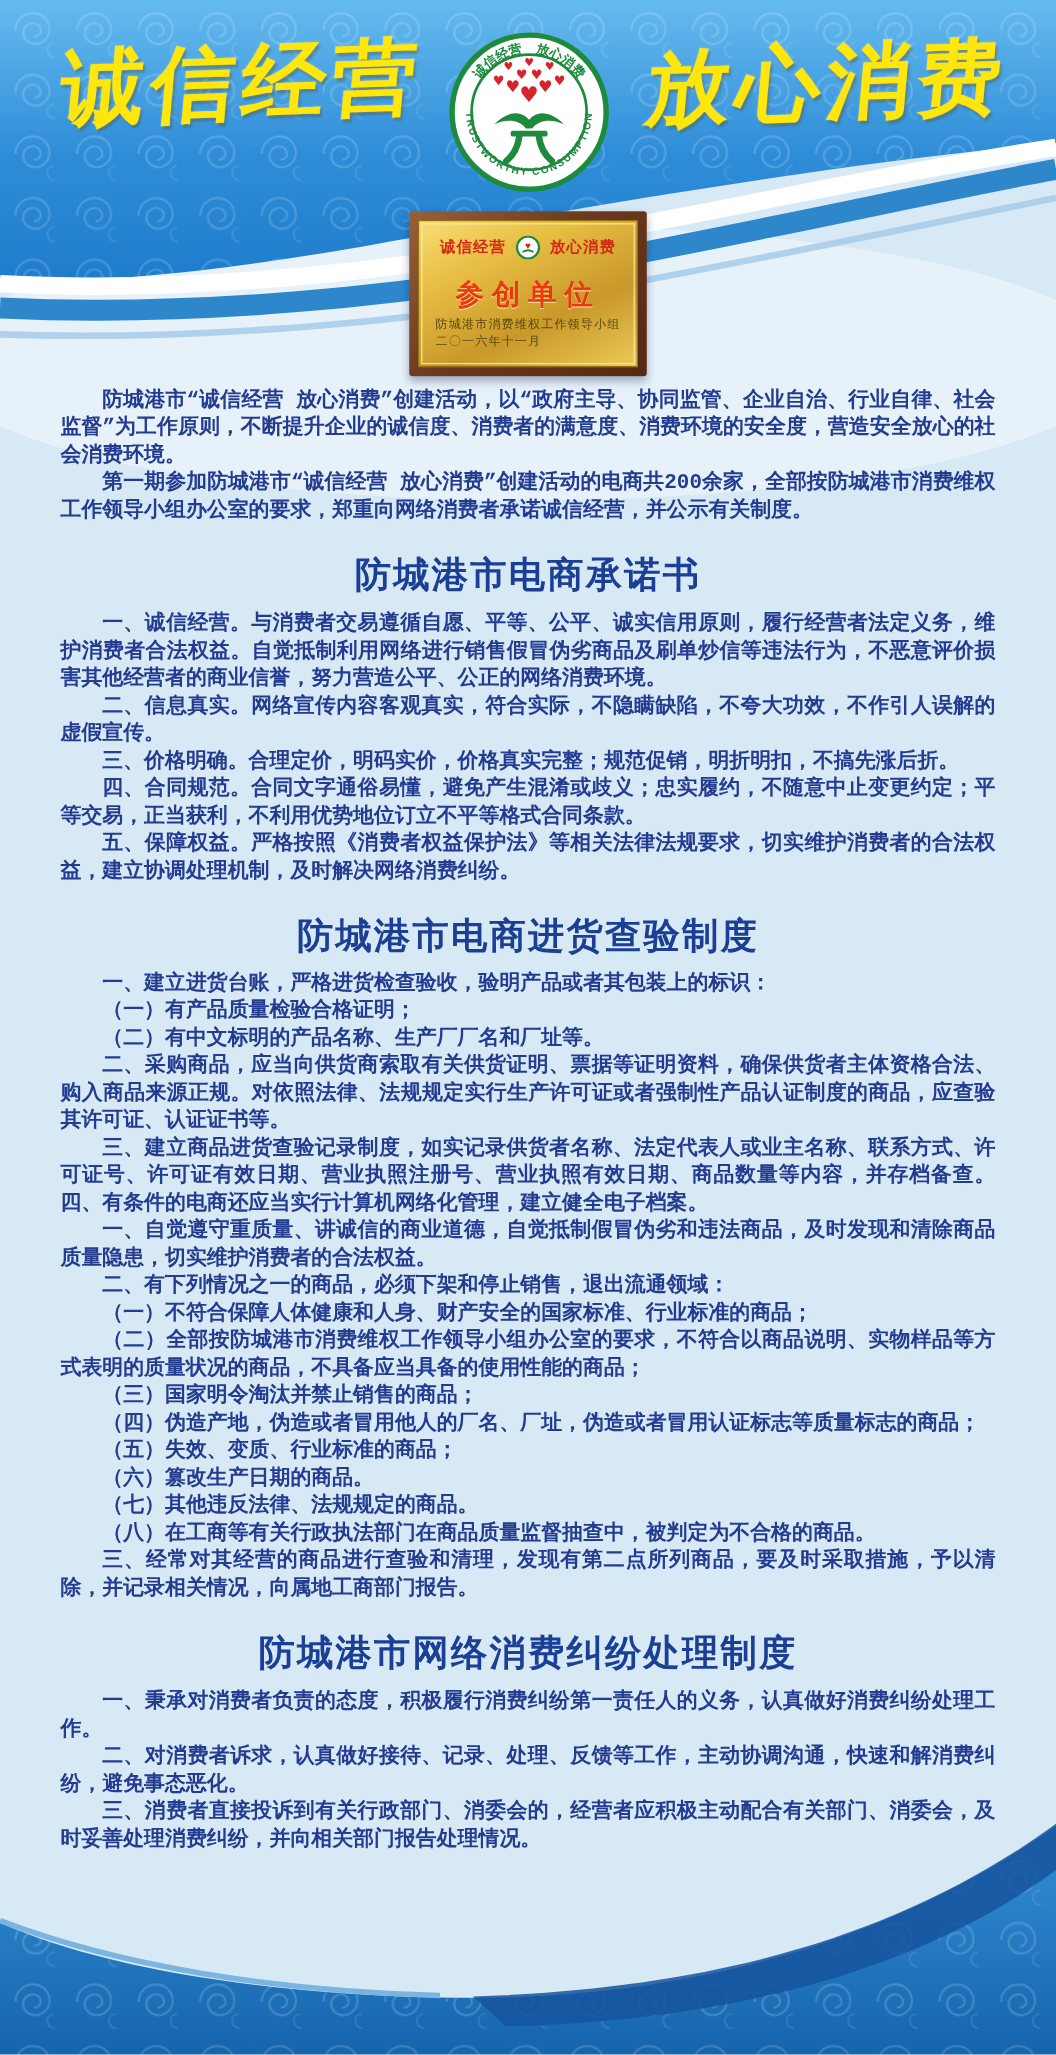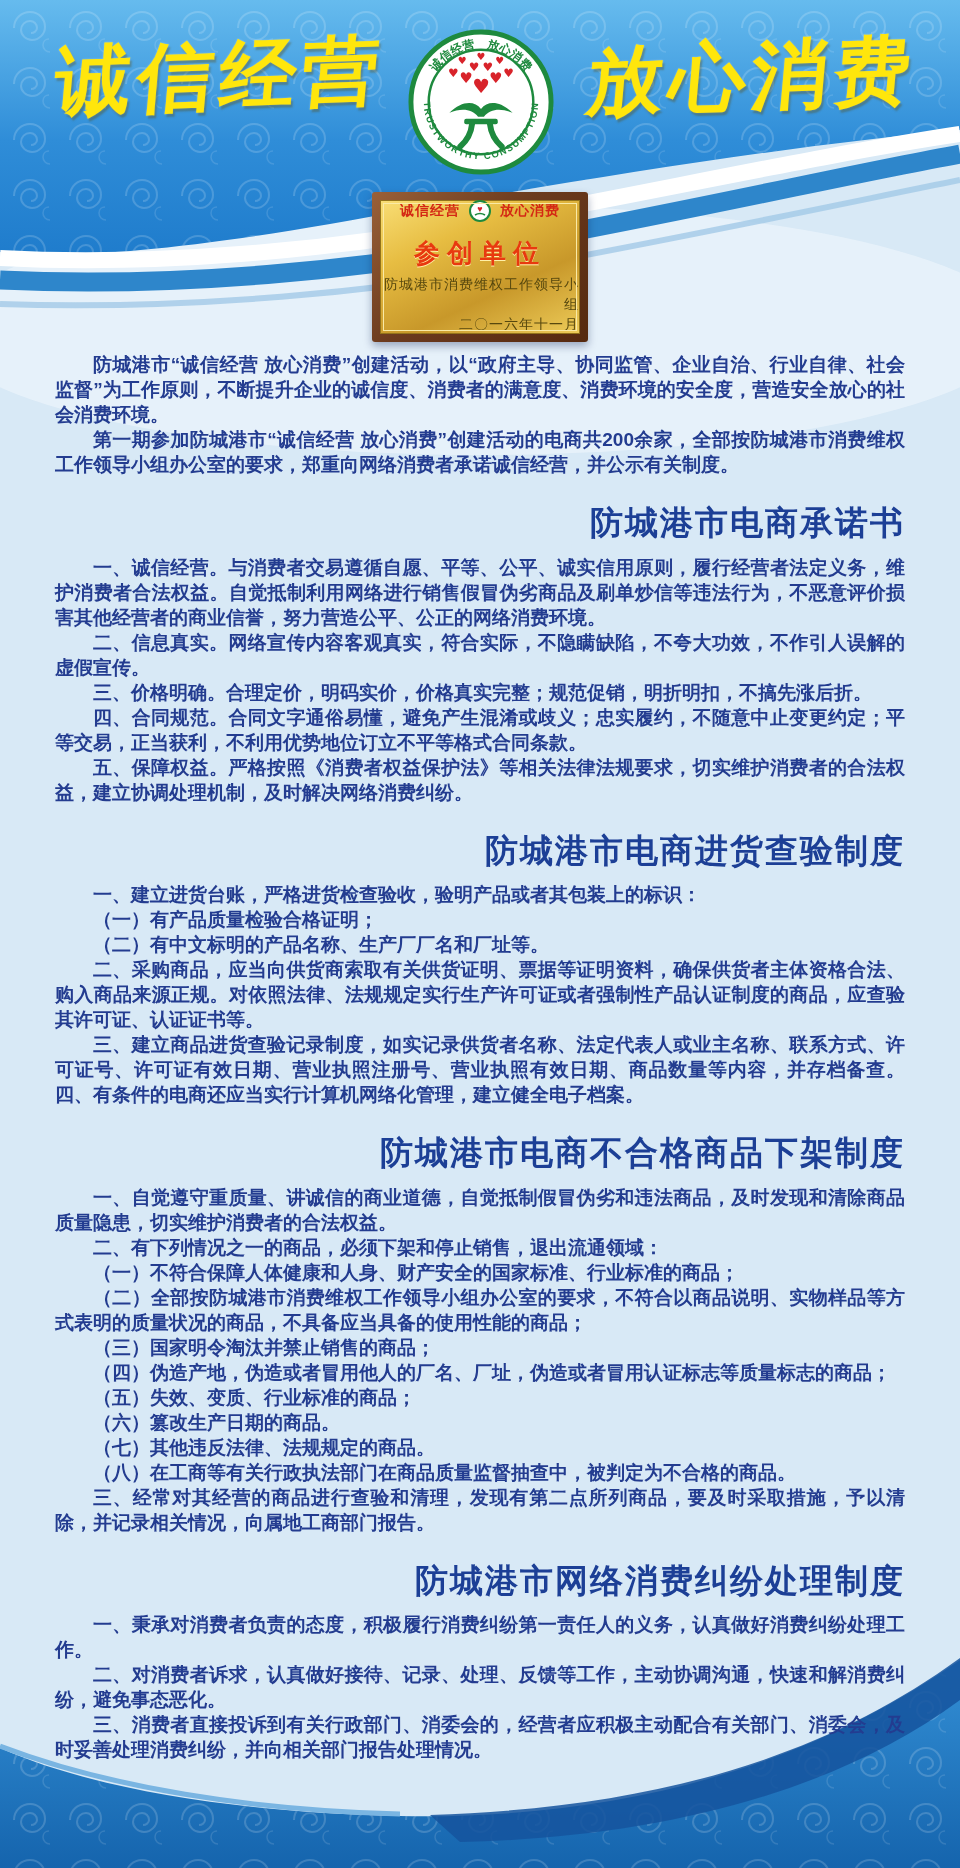--- a/index.html
+++ b/index.html
@@ -31,30 +31,30 @@
   .plaque-inner{
     box-sizing:border-box;width:100%;height:100%;
     background:linear-gradient(155deg,#f8dd74 0%,#e7bd42 30%,#c8982a 65%,#ecca58 100%);
     border:1px solid #93731a;outline:1px solid #f9eaa6;outline-offset:-4px;
     display:flex;flex-direction:column;align-items:center;justify-content:center;gap:3px;
   }
   .plaque-row{display:flex;align-items:center;gap:9px;}
   .plaque-slogan{color:#d42814;font-weight:bold;font-size:14px;letter-spacing:1px;}
   .plaque-main{color:#e8390f;font-weight:bold;font-size:26px;letter-spacing:7px;
     text-shadow:0 1px 0 #fff0a8;margin-top:11px;}
-  .plaque-sub{font-size:14px;color:#57480e;line-height:1.45;text-align:right;letter-spacing:1px;}
+  .plaque-sub{font-size:11px;color:#57480e;line-height:1.45;text-align:left;letter-spacing:1px;}
   
   .content{
     position:absolute;left:0;right:0;top:352px;z-index:2;
     padding:0 55px;color:#233c90;font-size:19px;line-height:25px;
     font-weight:bold;text-align:justify;
   }
-  .content p{margin:0;text-indent:2em;}
+  .content p{margin:0;text-indent:2em;font-family:Liberation Mono, monospace;}
   .content h2{
-    margin:26px 0 12px;text-align:right;text-indent:0;
+    margin:26px 0 12px;text-align:center;text-indent:0;
     font-size:33px;line-height:1.2;color:#1c3f96;letter-spacing:2px;font-weight:bold;
   }
 </style>
 </head>
 <body>
 
 <div class="poster">
 
   <svg class="bg" viewBox="0 0 960 1868">
     <defs>
@@ -155,21 +155,20 @@
     <p>四、合同规范。合同文字通俗易懂，避免产生混淆或歧义；忠实履约，不随意中止变更约定；平等交易，正当获利，不利用优势地位订立不平等格式合同条款。</p>
     <p>五、保障权益。严格按照《消费者权益保护法》等相关法律法规要求，切实维护消费者的合法权益，建立协调处理机制，及时解决网络消费纠纷。</p>
 
     <h2>防城港市电商进货查验制度</h2>
     <p>一、建立进货台账，严格进货检查验收，验明产品或者其包装上的标识：</p>
     <p>（一）有产品质量检验合格证明；</p>
     <p>（二）有中文标明的产品名称、生产厂厂名和厂址等。</p>
     <p>二、采购商品，应当向供货商索取有关供货证明、票据等证明资料，确保供货者主体资格合法、购入商品来源正规。对依照法律、法规规定实行生产许可证或者强制性产品认证制度的商品，应查验其许可证、认证证书等。</p>
     <p>三、建立商品进货查验记录制度，如实记录供货者名称、法定代表人或业主名称、联系方式、许可证号、许可证有效日期、营业执照注册号、营业执照有效日期、商品数量等内容，并存档备查。四、有条件的电商还应当实行计算机网络化管理，建立健全电子档案。</p>
 
-    <h2>防城港市电商不合格商品下架制度</h2>
     <p>一、自觉遵守重质量、讲诚信的商业道德，自觉抵制假冒伪劣和违法商品，及时发现和清除商品质量隐患，切实维护消费者的合法权益。</p>
     <p>二、有下列情况之一的商品，必须下架和停止销售，退出流通领域：</p>
     <p>（一）不符合保障人体健康和人身、财产安全的国家标准、行业标准的商品；</p>
     <p>（二）全部按防城港市消费维权工作领导小组办公室的要求，不符合以商品说明、实物样品等方式表明的质量状况的商品，不具备应当具备的使用性能的商品；</p>
     <p>（三）国家明令淘汰并禁止销售的商品；</p>
     <p>（四）伪造产地，伪造或者冒用他人的厂名、厂址，伪造或者冒用认证标志等质量标志的商品；</p>
     <p>（五）失效、变质、行业标准的商品；</p>
     <p>（六）篡改生产日期的商品。</p>
     <p>（七）其他违反法律、法规规定的商品。</p>
     <p>（八）在工商等有关行政执法部门在商品质量监督抽查中，被判定为不合格的商品。</p>

